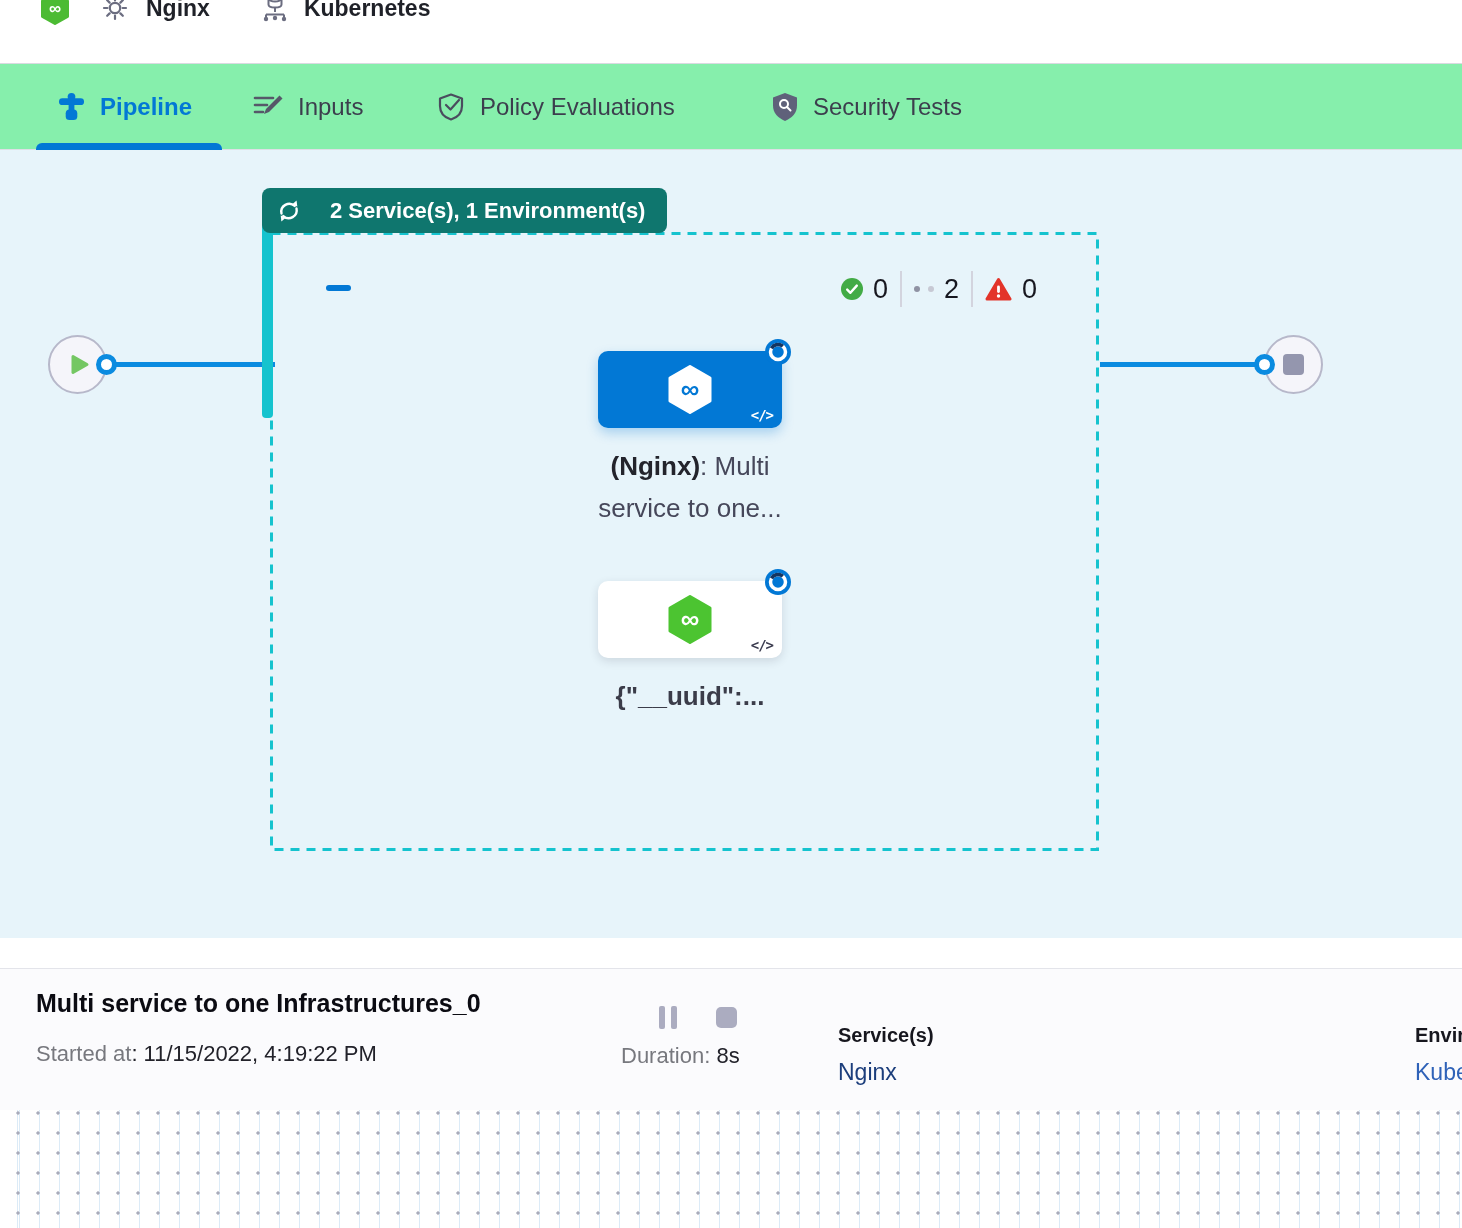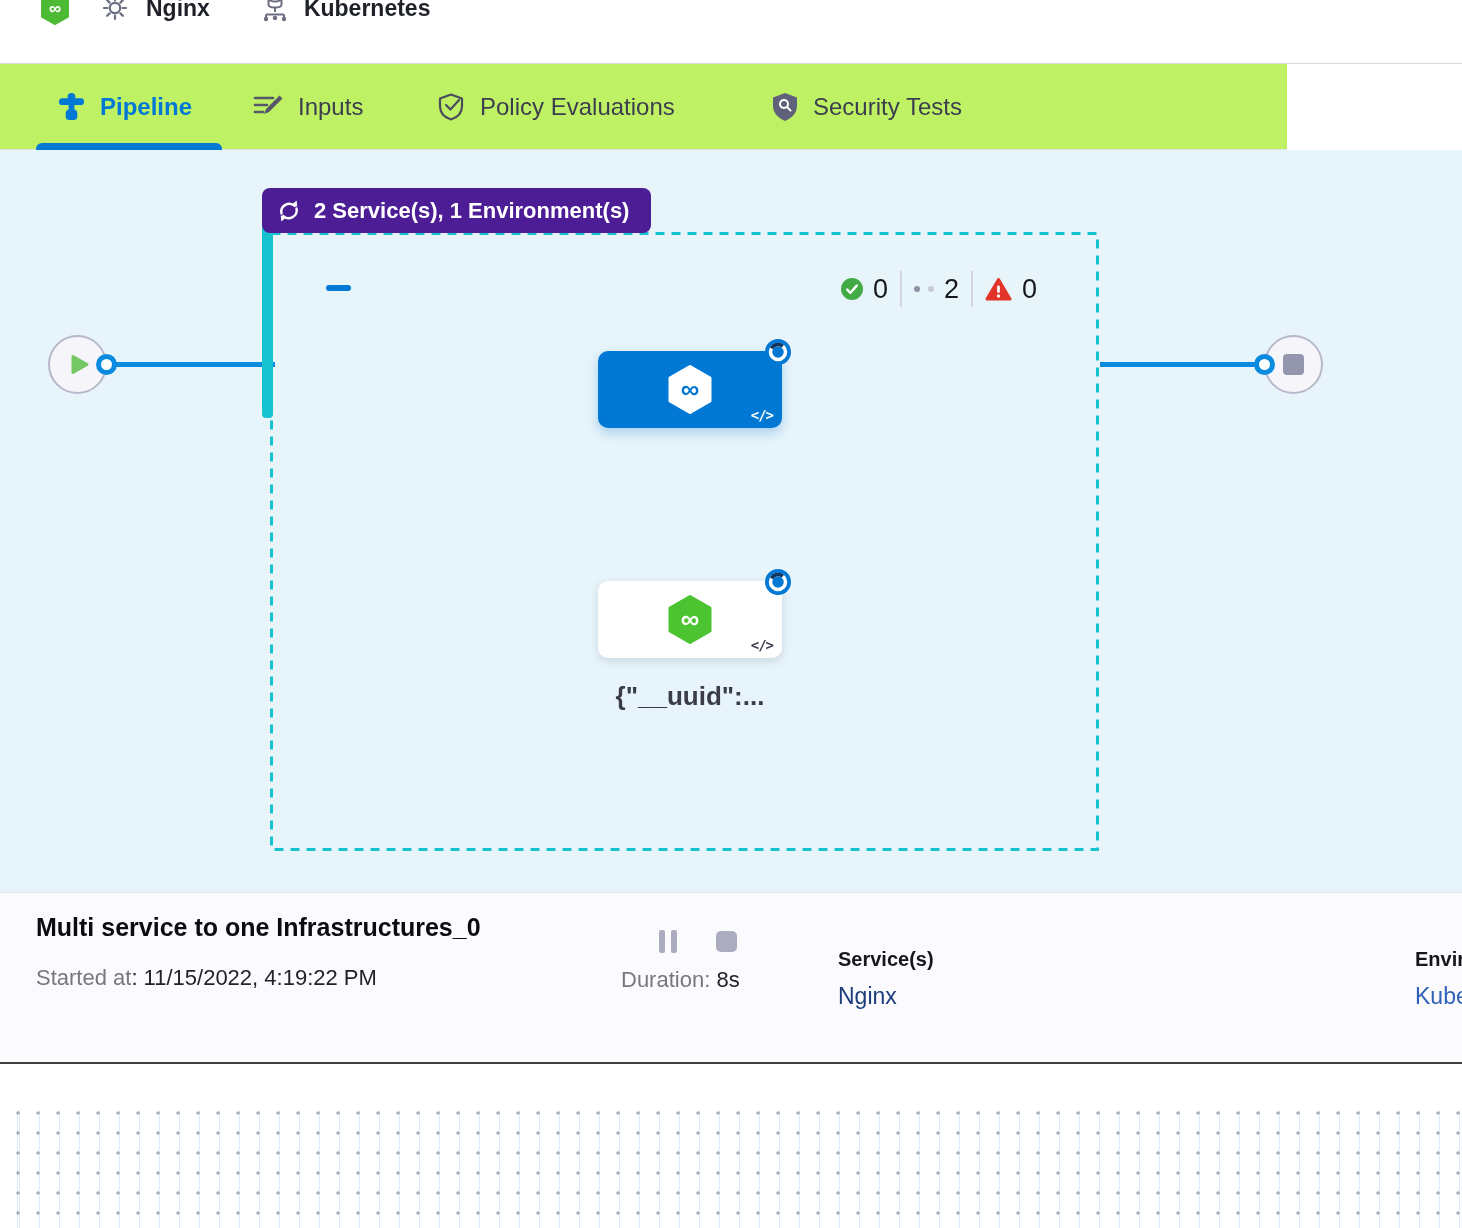--- a/index.html
+++ b/index.html
@@ -10,21 +10,21 @@
     background:#ffffff;
   }
   
   .topbar { position:absolute; top:0; left:0; width:1462px; height:64px; background:#fff;
             border-bottom:1px solid #D9DAE1; }
   .crumbs { position:absolute; top:-16px; left:40px; height:48px; display:flex; align-items:center; }
   .crumb-label { font-size:23px; font-weight:600; color:#1F2128; }
   .ml30{margin-left:30px}.ml50{margin-left:50px}
 
   
-  .tabbar { position:absolute; top:64px; left:0; width:1287px; height:86px; background:#bef264;
+  .tabbar { position:absolute; top:64px; left:0; width:1462px; height:86px; background:#86efac;
             border-bottom:1px solid #DEE0E6; }
   .tab { position:absolute; top:0; height:85px; display:flex; align-items:center; gap:15px;
          font-size:24px; font-weight:500; color:#3C3E4D; cursor:pointer; }
   .tab.active { color:#0278D5; font-weight:700; }
   .tab-underline { position:absolute; left:36px; top:79px; width:186px; height:7px;
                    background:#0278D5; border-radius:6px 6px 0 0; }
 
   
   .canvas { position:absolute; top:150px; left:0; width:1462px; height:788px; background:#E7F4FA; }
 
@@ -37,22 +37,22 @@
               display:flex; align-items:center; justify-content:center; }
   .endpoint.start { left:48px; }
   .endpoint.end { left:1264px; }
   .stop-square { width:21px; height:21px; border-radius:4px; background:#9496AE; }
 
   .ring { position:absolute; width:21px; height:21px; border-radius:50%;
           background:#fff; border:5px solid #0B8BE0; top:204px; z-index:3; }
   .ring.left { left:96px; }
   .ring.right { left:1254px; }
 
-  .stage-badge { position:absolute; left:262px; top:38px; height:45px; background:#4c1d95;
-                 border-radius:8px; display:flex; align-items:center; gap:12px;
+  .stage-badge { position:absolute; left:262px; top:38px; height:45px; background:#0f766e;
+                 border-radius:8px; display:flex; align-items:center; gap:28px;
                  padding:0 22px 0 14px; color:#fff; font-size:22px; font-weight:600; z-index:6; }
   .teal-bar { position:absolute; left:262px; top:62px; width:11px; height:206px;
               background:#15C3CE; border-radius:0 0 4px 4px; z-index:5; }
   .stage-box { position:absolute; left:270px; top:82px; width:829px; height:619px; z-index:4; }
 
   .collapse-minus { position:absolute; left:326px; top:135px; width:25px; height:6px;
                     background:#0278D5; border-radius:3px; z-index:6; cursor:pointer; }
   .stage-title { position:absolute; left:368px; top:123px; font-size:24px; color:#6E7082;
                  font-weight:500; z-index:6; }
 
@@ -75,21 +75,21 @@
   .code-icon.on-white { color:#3A3B4E; }
   .spinner { position:absolute; right:-10px; top:-13px; }
 
   .node-label { position:absolute; left:500px; width:380px; text-align:center;
                 font-size:26px; line-height:42px; color:#46475A; z-index:6; }
   .node-label .b { font-weight:700; color:#23242C; }
   .node-label.nginx { top:295px; }
   .node-label.tweety { top:525px; font-weight:700; color:#3B3C49; }
 
   
-  .footer { position:absolute; top:892px; left:0; width:1462px; height:172px; background:#FBFBFD;
+  .footer { position:absolute; top:968px; left:0; width:1462px; height:172px; background:#FBFBFD;
             border-top:1px solid #E3E4EA; border-bottom:2px solid #404040; }
   .f-title { position:absolute; left:36px; top:20px; font-size:25px; font-weight:700; color:#0B0B12; }
   .f-row { position:absolute; font-size:22px; color:#22222A; }
   .f-row .gray { color:#77787E; }
   .f-started { left:36px; top:72px; }
   .f-duration { left:621px; top:74px; }
   .ctl-pause { position:absolute; left:659px; top:37px; display:flex; gap:6px; cursor:pointer; }
   .ctl-pause i { display:block; width:6px; height:23px; background:#ABACC0; border-radius:2px; }
   .ctl-stop { position:absolute; left:716px; top:38px; width:21px; height:21px; background:#ABACC0;
               border-radius:5px; cursor:pointer; }
@@ -248,20 +248,24 @@
         <text x="24" y="33" text-anchor="middle" font-size="26" font-weight="bold" fill="#0278D5">∞</text>
       </svg>
     </span>
     <span class="code-icon on-blue">&lt;/&gt;</span>
     <svg class="spinner" width="28" height="28" viewBox="0 0 28 28">
       <circle cx="14" cy="14" r="13" fill="#0278D5"></circle>
       <circle cx="14" cy="14" r="7.5" fill="none" stroke="#ffffff" stroke-width="3.5"></circle>
       <circle cx="14" cy="14" r="7.5" fill="none" stroke="#15355F" stroke-width="3.5" stroke-dasharray="13 34" transform="rotate(-150 14 14)"></circle>
     </svg>
   </div>
+  <div class="node-label nginx">
+    <div><span class="b">(Nginx)</span><span>: Multi</span></div>
+    <div>service to one...</div>
+  </div>
 
   <div class="node-card white">
     <span class="hex-wrap">
       <svg width="48" height="49" viewBox="0 0 48 49">
         <polygon points="24,1.5 44,13 44,36 24,47.5 4,36 4,13" fill="#4CC431" stroke="#4CC431" stroke-width="3" stroke-linejoin="round"></polygon>
         <text x="24" y="33" text-anchor="middle" font-size="26" font-weight="bold" fill="#ffffff">∞</text>
       </svg>
     </span>
     <span class="code-icon on-white">&lt;/&gt;</span>
     <svg class="spinner" width="28" height="28" viewBox="0 0 28 28">

